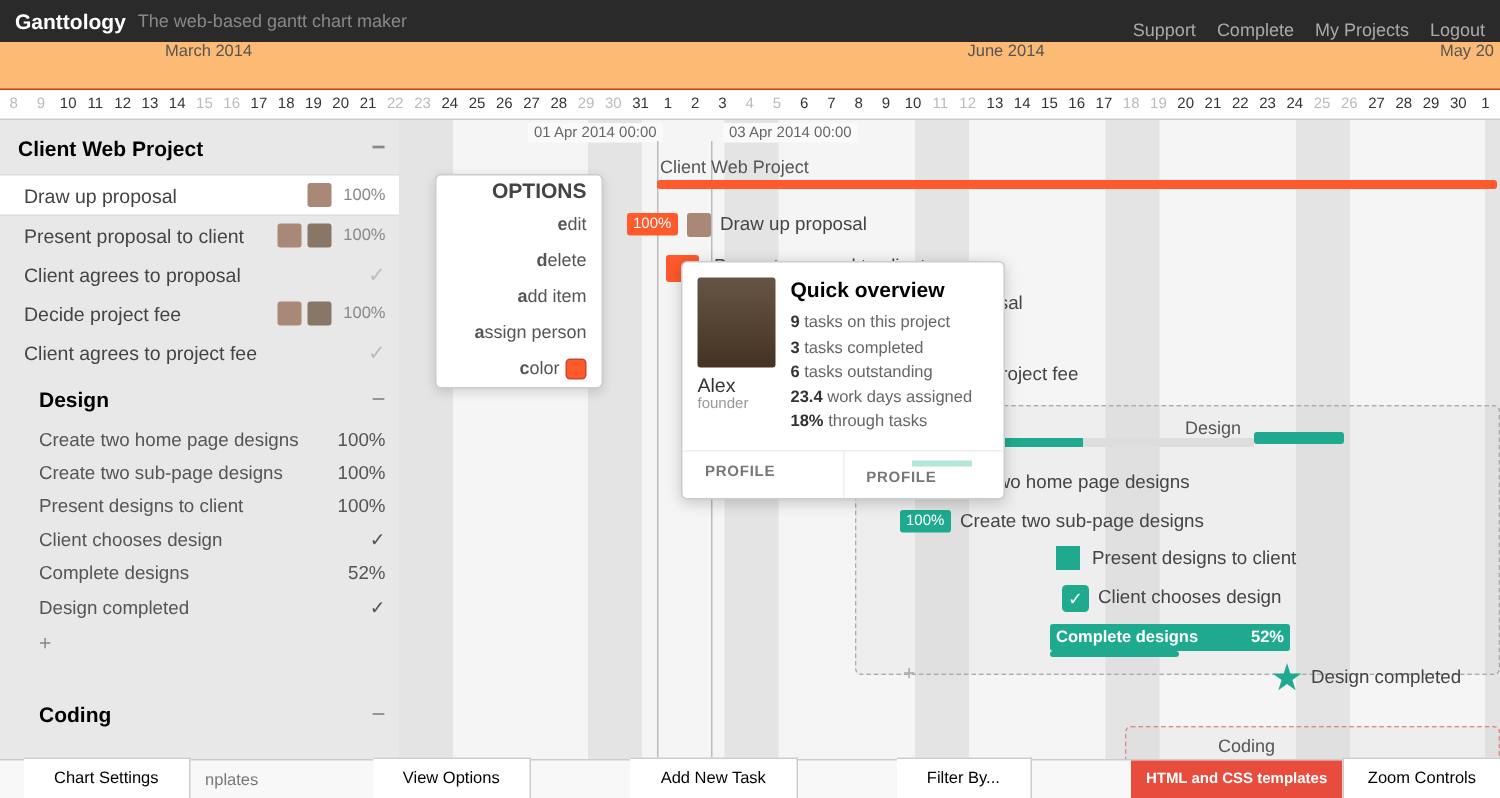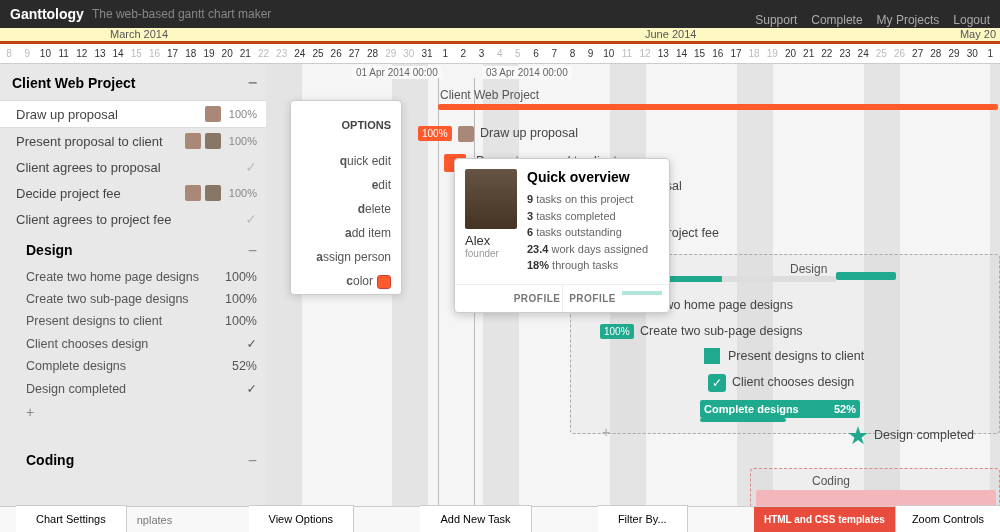--- a/index.html
+++ b/index.html
@@ -4,21 +4,21 @@
 <style>
 * { margin: 0; padding: 0; box-sizing: border-box; font-family: Arial, Helvetica, sans-serif; }
 body { background: #f0f0f0; overflow: hidden; width: 1000px; height: 532px; position: relative; }
 
 .topbar { background: #2a2a2a; color: #fff; height: 28px; display: flex; align-items: center; padding: 0 10px; font-size: 12px; }
 .topbar .brand { font-weight: bold; font-size: 14px; }
 .topbar .tagline { color: #888; margin-left: 8px; }
 .topbar .spacer { flex: 1; }
 .topbar .navlink { color: #aaa; margin-left: 14px; cursor: pointer; margin-top: 12px; }
 
-.monthbar { background: #fef9c3; height: 16px; border-bottom: 3px solid #c2410c; position: relative; font-size: 11px; color: #555; }
+.monthbar { background: #fdba74; height: 32px; border-bottom: 1px solid #c2410c; position: relative; font-size: 11px; color: #555; }
 .monthbar span { position: absolute; }
 
 .daybar { background: #fff; height: 20px; border-bottom: 1px solid #ccc; display: flex; font-size: 10px; color: #333; }
 .daybar .day { width: 18.18px; text-align: center; line-height: 20px; flex-shrink: 0; }
 .daybar .day.weekend { color: #bbb; }
 
 .main { position: relative; height: 466px; }
 
 .sidebar { position: absolute; left: 0; top: 0; width: 270px; background: #e8e8e8; height: 100%; border-right: 1px solid #ccc; }
 .sidebar .projtitle { font-weight: bold; font-size: 14px; padding: 10px 12px 8px; display: flex; align-items: center; }
@@ -50,36 +50,36 @@
 .tinyavatar { position: absolute; width: 16px; height: 16px; background: #a87; border-radius: 2px; }
 .ganttlabel { position: absolute; font-size: 12.5px; color: #444; white-space: nowrap; }
 .progbar { position: absolute; height: 6px; background: #ddd; }
 .progbar .fill { height: 100%; background: #1faa8f; }
 .greensq { position: absolute; width: 16px; height: 16px; background: #1faa8f; }
 .greenchk { position: absolute; width: 18px; height: 18px; background: #1faa8f; border-radius: 3px; color: #fff; font-size: 12px; text-align: center; line-height: 18px; }
 .star { position: absolute; width: 20px; height: 20px; background: #1faa8f; clip-path: polygon(50% 0%, 61% 35%, 98% 35%, 68% 57%, 79% 91%, 50% 70%, 21% 91%, 32% 57%, 2% 35%, 39% 35%); }
 .addplus { position: absolute; color: #aaa; font-size: 14px; }
 
 .optionsmenu { position: absolute; background: #fff; border: 1px solid #ccc; border-radius: 4px; box-shadow: 0 2px 8px rgba(0,0,0,0.15); width: 112px; font-size: 12px; z-index: 5; }
-.optionsmenu .hdr { font-weight: bold; font-size: 11px; padding: 18px 10px; text-align: right; color: #444; }
+.optionsmenu .hdr { font-weight: bold; font-size: 14px; padding: 2px 10px; text-align: right; color: #444; }
 .optionsmenu .item { padding: 5px 10px; text-align: right; color: #555; cursor: pointer; }
 .optionsmenu .item b { font-weight: bold; }
 .optionsmenu .item .swatch { display: inline-block; width: 14px; height: 14px; background: #ff5a2b; border-radius: 3px; vertical-align: middle; margin-left: 4px; border: 1px solid #c43; }
 .optionsmenu::after { content: ''; position: absolute; right: -8px; top: 22px; border: 8px solid transparent; border-left-color: #fff; }
 
 .overview { position: absolute; background: #fff; border: 1px solid #ccc; border-radius: 4px; box-shadow: 0 2px 10px rgba(0,0,0,0.2); width: 216px; z-index: 6; font-size: 11px; }
 .overview .body { display: flex; padding: 10px; gap: 10px; }
 .overview .photo { width: 52px; height: 60px; background: #333; border-radius: 2px; background: linear-gradient(#654, #432); }
 .overview .name { font-size: 13px; color: #333; margin-top: 4px; }
 .overview .role { font-size: 10px; color: #999; }
 .overview .title { font-weight: bold; font-size: 14px; margin-bottom: 6px; }
 .overview .stat { color: #666; line-height: 1.5; }
 .overview .stat b { color: #333; }
 .overview .foot { display: flex; border-top: 1px solid #eee; font-size: 10px; font-weight: bold; color: #777; letter-spacing: 0.5px; }
-.overview .foot div { flex: 1; text-align: right; padding: 8px 1px; cursor: pointer; }
+.overview .foot div { flex: 1; text-align: left; padding: 8px 15px; cursor: pointer; }
 .overview .foot div:first-child { border-right: 1px solid #eee; }
 .overview .unassignbar { height: 4px; background: #b2e6da; margin: -2px 6px 2px; width: 40px; float: right; }
 
 .bottombar { position: absolute; bottom: 0; left: 0; right: 0; height: 26px; background: #f8f8f8; border-top: 1px solid #ccc; display: flex; font-size: 11px; }
 .bottombar .btn { border-right: 1px solid #ccc; padding: 0 20px; line-height: 26px; cursor: pointer; background: #fff; border-top: 1px solid #ccc; margin-top: -2px; }
 .bottombar .partial { padding: 0 10px; line-height: 26px; color: #777; overflow: hidden; }
 .bottombar .spacer { flex: 1; }
 .bottombar .redbtn { background: #e84c3d; color: #fff; padding: 0 10px; line-height: 26px; font-weight: bold; font-size: 10px; }
 .bottombar .zoom { background: #fff; border-left: 1px solid #ccc; border-top: 1px solid #ccc; margin-top: -2px; padding: 0 16px; line-height: 26px; }
 
@@ -295,21 +295,20 @@
     <div class="star" style="left:578px;top:362px"></div>
     <div class="ganttlabel" style="left:604px;top:364px">Design completed</div>
     <div class="addplus" style="left:332px;top:360px">+</div>
 
     <div class="groupbox" style="left:480px;top:404px;width:250px;height:40px;border-color:#d88"></div>
     <div class="codinglabel" style="left:542px;top:410px">Coding</div>
     <div class="codingbar" style="left:486px;top:426px;width:240px"></div>
 
     <div class="optionsmenu" style="left:20px;top:36px">
       <div class="hdr">OPTIONS</div>
-      <div class="item"><b>q</b><span>uick edit</span></div>
       <div class="item"><b>e</b><span>dit</span></div>
       <div class="item"><b>d</b><span>elete</span></div>
       <div class="item"><b>a</b><span>dd item</span></div>
       <div class="item"><b>a</b><span>ssign person</span></div>
       <div class="item"><b>c</b><span>olor</span><span class="swatch"></span></div>
     </div>
 
     <div class="overview" style="left:184px;top:94px">
       <div class="body">
         <div>

